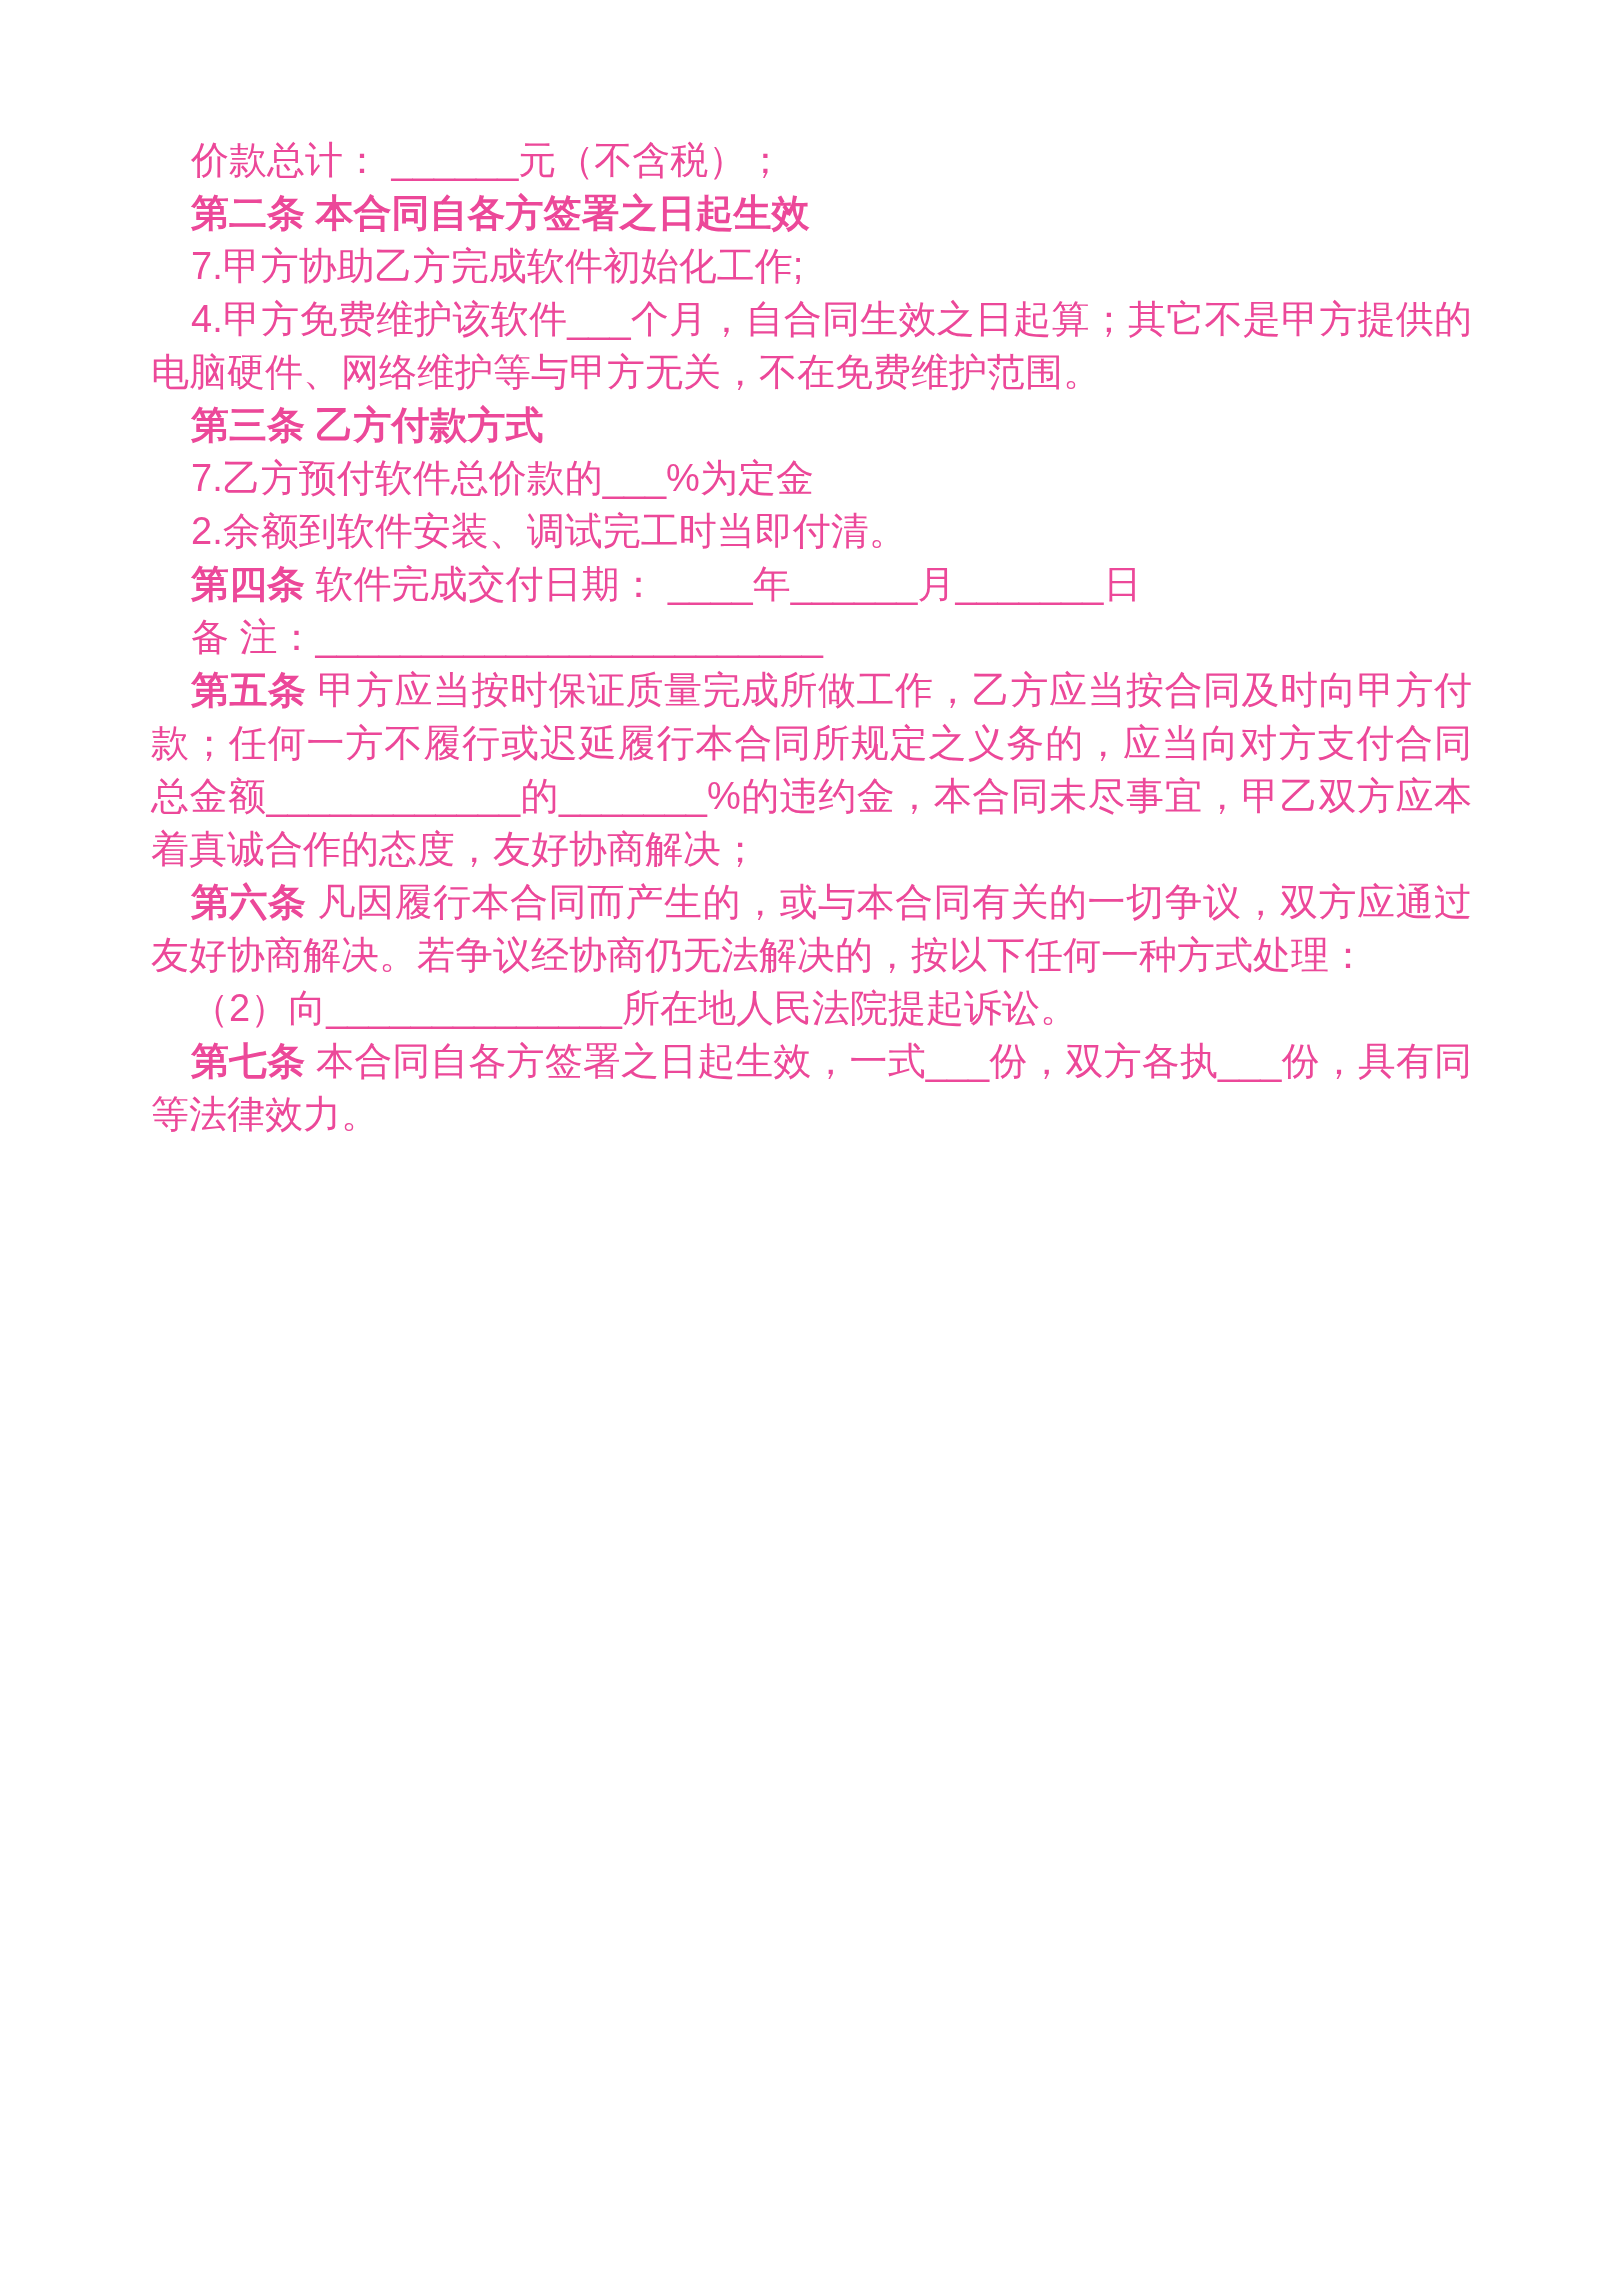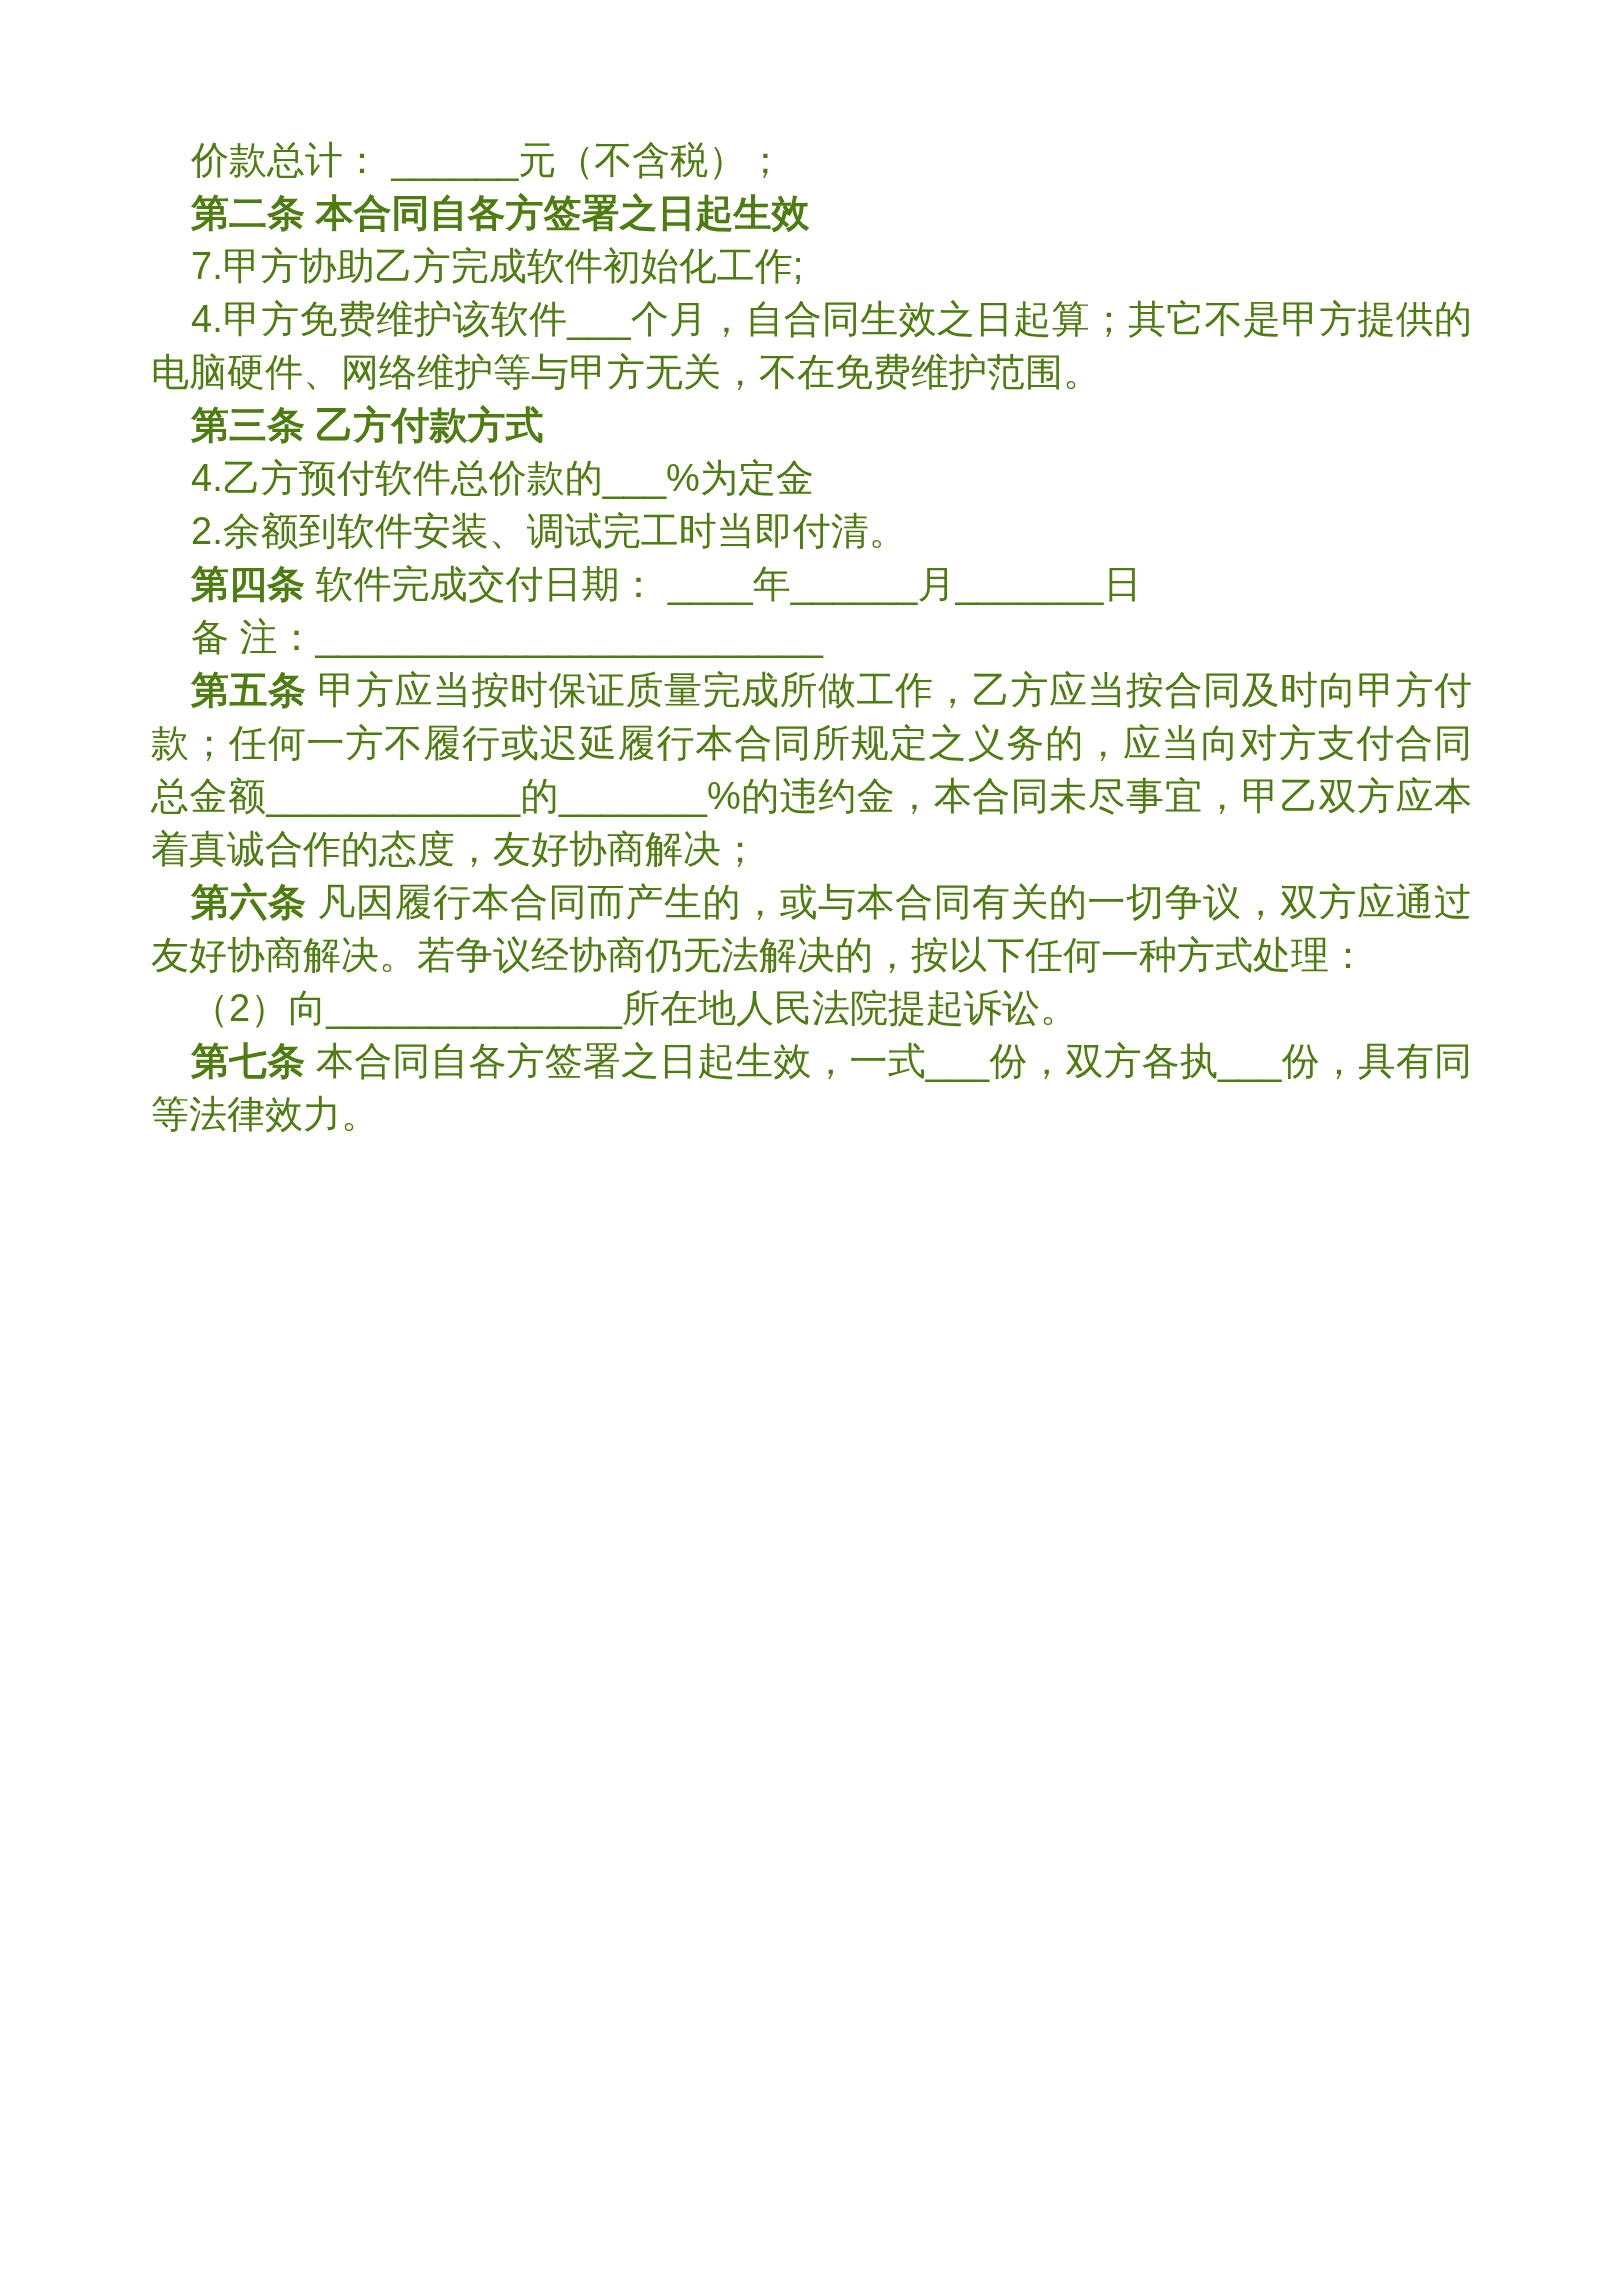--- a/index.html
+++ b/index.html
@@ -32,28 +32,28 @@
   .doc-body p:nth-child(13) {
     margin-top: 0;
   }
   .doc-body .b {
     font-weight: 700;
   }
 </style>
 </head>
 <body>
 
-<div class="page" style="background: rgb(255, 255, 255); color: #4d7c0f; border-radius: 31px;">
+<div class="page" style="background: rgb(255, 255, 255); color: #ec4899; border-radius: 31px;">
   <div class="doc-body">
       <p><span>价款总计： ______元（不含税）；</span></p>
       <p><span class="b">第二条 本合同自各方签署之日起生效</span></p>
       <p><span>7.甲方协助乙方完成软件初始化工作;</span></p>
       <p><span>4.甲方免费维护该软件___个月，自合同生效之日起算；其它不是甲方提供的电脑硬件、网络维护等与甲方无关，不在免费维护范围。</span></p>
       <p><span class="b">第三条 乙方付款方式</span></p>
-      <p><span>4.乙方预付软件总价款的___%为定金</span></p>
+      <p><span>7.乙方预付软件总价款的___%为定金</span></p>
       <p><span>2.余额到软件安装、调试完工时当即付清。</span></p>
       <p><span class="b">第四条</span><span> 软件完成交付日期： ____年______月_______日</span></p>
       <p><span>备 注：________________________</span></p>
       <p><span class="b">第五条</span><span> 甲方应当按时保证质量完成所做工作，乙方应当按合同及时向甲方付款；任何一方不履行或迟延履行本合同所规定之义务的，应当向对方支付合同总金额____________的_______%的违约金，本合同未尽事宜，甲乙双方应本着真诚合作的态度，友好协商解决；</span></p>
       <p><span class="b">第六条</span><span> 凡因履行本合同而产生的，或与本合同有关的一切争议，双方应通过友好协商解决。若争议经协商仍无法解决的，按以下任何一种方式处理：</span></p>
       <p><span>（2）向______________所在地人民法院提起诉讼。</span></p>
       <p><span class="b">第七条</span><span> 本合同自各方签署之日起生效，一式___份，双方各执___份，具有同等法律效力。</span></p>
     </div>
 </div>
 

